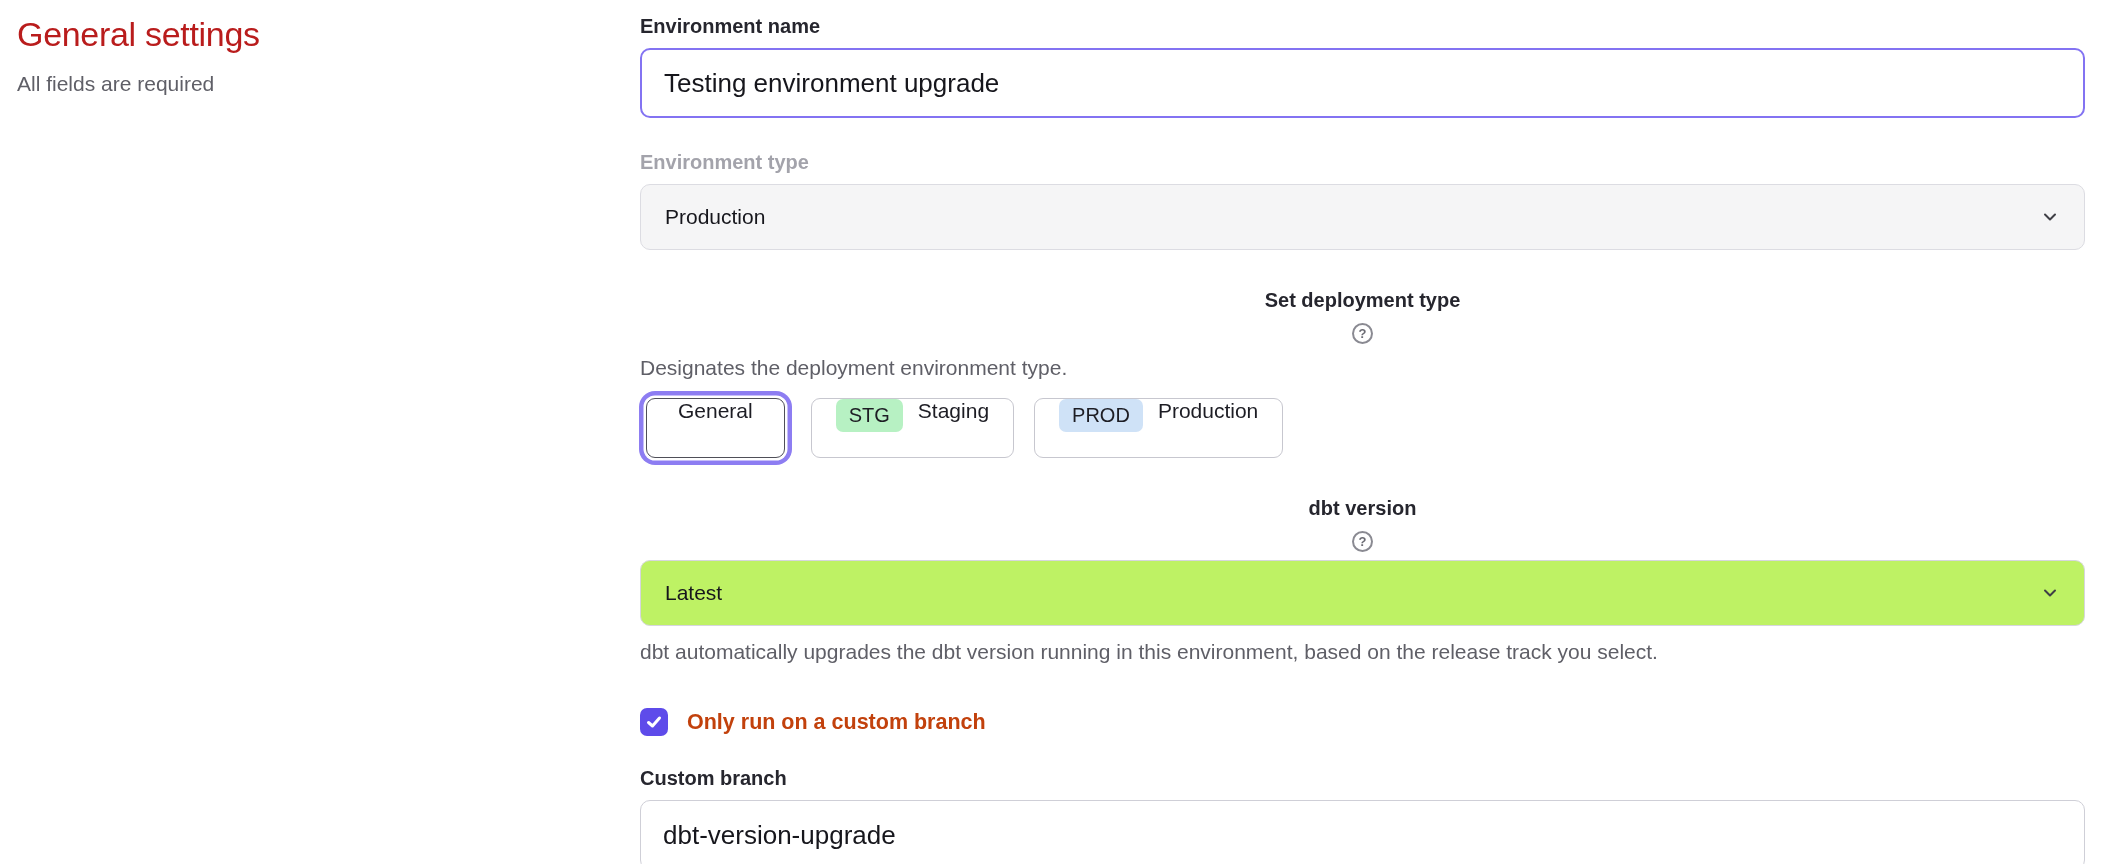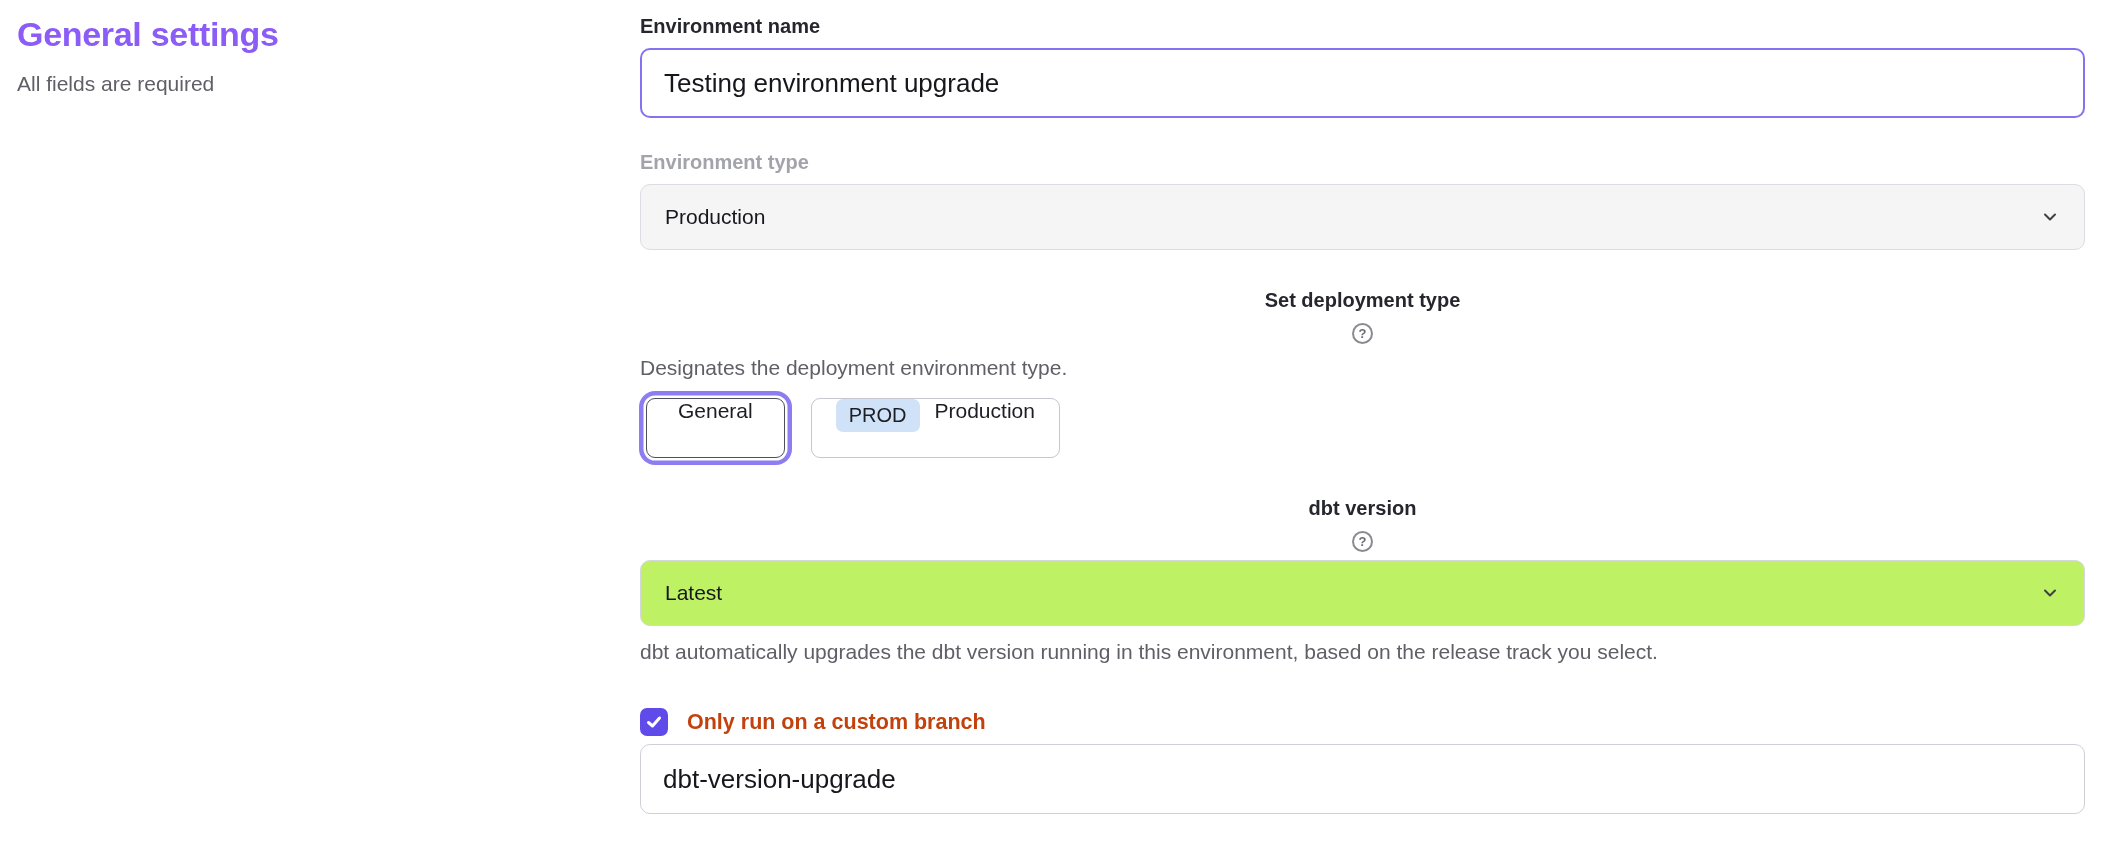--- a/index.html
+++ b/index.html
@@ -3,21 +3,21 @@
 <meta charset="utf-8">
 <style>
   * { margin: 0; padding: 0; box-sizing: border-box; }
   html, body { width: 2116px; height: 864px; background: #ffffff; overflow: hidden; }
   body { font-family: "Liberation Sans", "DejaVu Sans", sans-serif; color: #1c1c22; }
 
   .page { display: flex; width: 2116px; height: 864px; }
 
   
   .left-col { width: 640px; flex: 0 0 640px; padding: 12px 0 0 17px; }
-  .page-title { font-size: 34px; font-weight: 700; letter-spacing: -0.3px; color: #8b5cf6; line-height: 1.3; }
+  .page-title { font-size: 34px; font-weight: 400; letter-spacing: -0.3px; color: #b91c1c; line-height: 1.3; }
   .page-subtitle { margin-top: 14px; font-size: 21px; color: #5f5f67; line-height: 1.3; }
 
   
   .form-col { width: 1445px; flex: 0 0 1445px; padding-top: 12px; }
 
   .field-label { font-size: 20px; font-weight: 600; color: #26262e; line-height: 28px; display: flex; align-items: center; gap: 9px; }
   .field-label.disabled { color: #a3a3ab; }
   .helper-text { font-size: 21px; color: #5f5f67; line-height: 28px; }
 
   .text-input {
@@ -106,20 +106,24 @@
       <span>Set deployment type</span>
       <span class="help-icon">?</span>
     </div>
     <div class="helper-text mt-10">Designates the deployment environment type.</div>
 
     <div class="btn-row">
       <button class="type-btn selected">
         <span>General</span>
       </button>
       <button class="type-btn">
+        <span class="type-badge" style="background: rgb(183, 241, 195);">STG</span>
+        <span>Staging</span>
+      </button>
+      <button class="type-btn">
         <span class="type-badge" style="background: rgb(207, 226, 247);">PROD</span>
         <span>Production</span>
       </button>
     </div>
 
     
     <div class="field-label mt-36">
       <span>dbt version</span>
       <span class="help-icon">?</span>
     </div>
@@ -137,16 +141,17 @@
     <div class="checkbox-row">
       <span class="checkbox">
         <svg width="18" height="18" viewBox="0 0 18 18">
             <polyline points="3.5,9.5 7.5,13 14.5,5" fill="none" stroke="#ffffff" stroke-width="3" stroke-linecap="round" stroke-linejoin="round"></polyline>
           </svg>
       </span>
       <span class="checkbox-label">Only run on a custom branch</span>
     </div>
 
     
+    <div class="field-label mt-28">Custom branch</div>
     <input class="text-input" type="text" value="dbt-version-upgrade" style="">
 
   </div>
 </div>
 
 </body></html>

